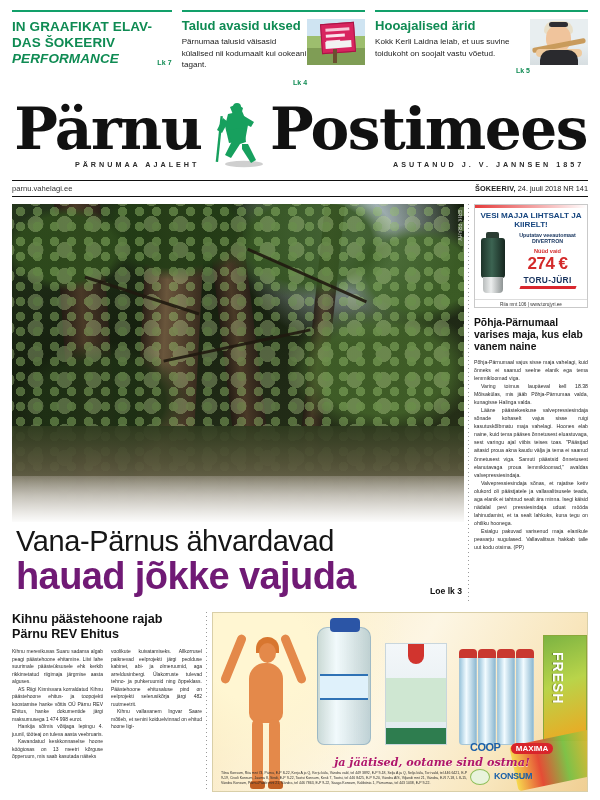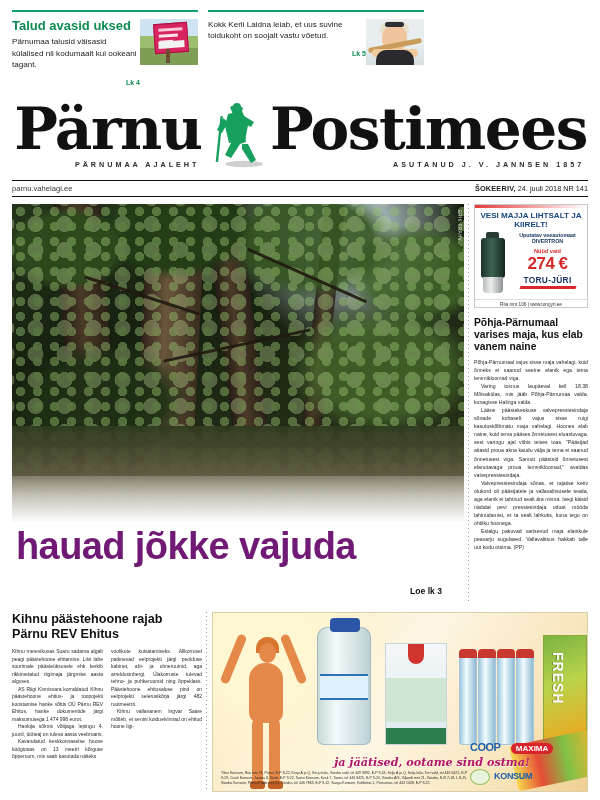--- a/index.html
+++ b/index.html
@@ -151,21 +151,21 @@
     height: 82px; background: #fff;
   }
   .hl-line1 {
     font-size: 29px; font-weight: 400; color: #161616; line-height: 1.04;
     letter-spacing: -.4px;
   }
   .hl-line2 {
     font-size: 38px; font-weight: 700; color: #701a75; line-height: 1.05;
     letter-spacing: -.6px; margin-top: 1px;
   }
-  .hl-loe { position: absolute; right: 22px; bottom: 8px; font-size: 8.6px; font-weight: 700; color:#111; }
+  .hl-loe { position: absolute; right: 2px; bottom: 8px; font-size: 8.6px; font-weight: 700; color:#111; }
   .headline-overlay {
     position:absolute; left:0; right:0; top:-46px; height:46px;
     background: linear-gradient(to top, rgba(255,255,255,.96), rgba(255,255,255,.0));
     pointer-events:none;
   }
 
   
   .ad-toru {
     width: 114px; height: 104px; border: 1px solid #c9c9c9; position: relative;
     background: linear-gradient(#fff 0 100%); overflow: hidden;
@@ -259,20 +259,33 @@
   .lg-konsum { margin-top:14px; font-size:9px; font-weight:700; color:#1a5fa8; letter-spacing:-.3px; }
   .lg-ecoop { display:inline-block; width:20px; height:16px; border-radius:50%; background:#e9f3dc; border:1px solid #8fbf5a; vertical-align:middle; margin-right:4px; }
 </style>
 </head>
 <body>
 
 <div class="page">
 
   <div class="teasers">
 
+    <div class="teaser t1">
+      <div class="teaser-rule"></div>
+      <div class="teaser-text">
+        <div class="teaser-title">
+          <span>IN GRAAFIKAT ELAV-</span><br>
+          <span>DAS ŠOKEERIV</span>
+          <div class="title-row">
+            <span class="ital">PERFORMANCE</span>
+            <span class="lk">Lk 7</span>
+          </div>
+        </div>
+      </div>
+    </div>
 
     <div class="teaser t2">
       <div class="teaser-rule"></div>
       <div class="teaser-body">
         <div class="teaser-text">
           <div class="teaser-title2">Talud avasid uksed</div>
           <div class="teaser-desc">Pärnumaa talusid väisasid külalised nii kodumaalt kui ookeani tagant.</div>
           <div style="text-align:right"><span class="lk">Lk 4</span></div>
         </div>
         <div class="teaser-thumb thumb-sign">
@@ -283,20 +296,21 @@
             </div>
           <div class="post"></div>
         </div>
       </div>
     </div>
 
     <div class="teaser t3">
       <div class="teaser-rule"></div>
       <div class="teaser-body">
         <div class="teaser-text">
+          <div class="teaser-title2">Hooajalised ärid</div>
           <div class="teaser-desc">Kokk Kerli Laidna leiab, et uus suvine toidukoht on soojalt vastu võetud.</div>
           <div style="text-align:right"><span class="lk">Lk 5</span></div>
         </div>
         <div class="teaser-thumb thumb-chef">
           <div class="hair"></div>
             <div class="face"></div>
             <div class="glasses"></div>
           <div class="stick"></div>
             <div class="shoulder"></div>
             <div class="body"></div>
@@ -351,20 +365,21 @@
         <div class="lp-speck"></div>
         <div class="branch" style="left:70px; top:90px; width:120px; transform:rotate(18deg);"></div>
         <div class="branch" style="left:150px; top:140px; width:150px; transform:rotate(-12deg);"></div>
         <div class="branch" style="left:230px; top:70px; width:130px; transform:rotate(24deg);"></div>
         <div class="lp-bank"></div>
         <div class="lp-water"></div>
         <div class="lp-credit">ERIK PRAHV</div>
       </div>
       <div class="headline-wrap">
         <div class="headline-overlay"></div>
+        <div class="hl-line1">Vana-Pärnus ähvardavad</div>
         <div class="hl-line2">hauad jõkke vajuda</div>
         <div class="hl-loe">Loe lk 3</div>
       </div>
     </div>
 
     <div class="vdivide"></div>
 
     <div class="col-right">
 
       <div class="ad-toru">

